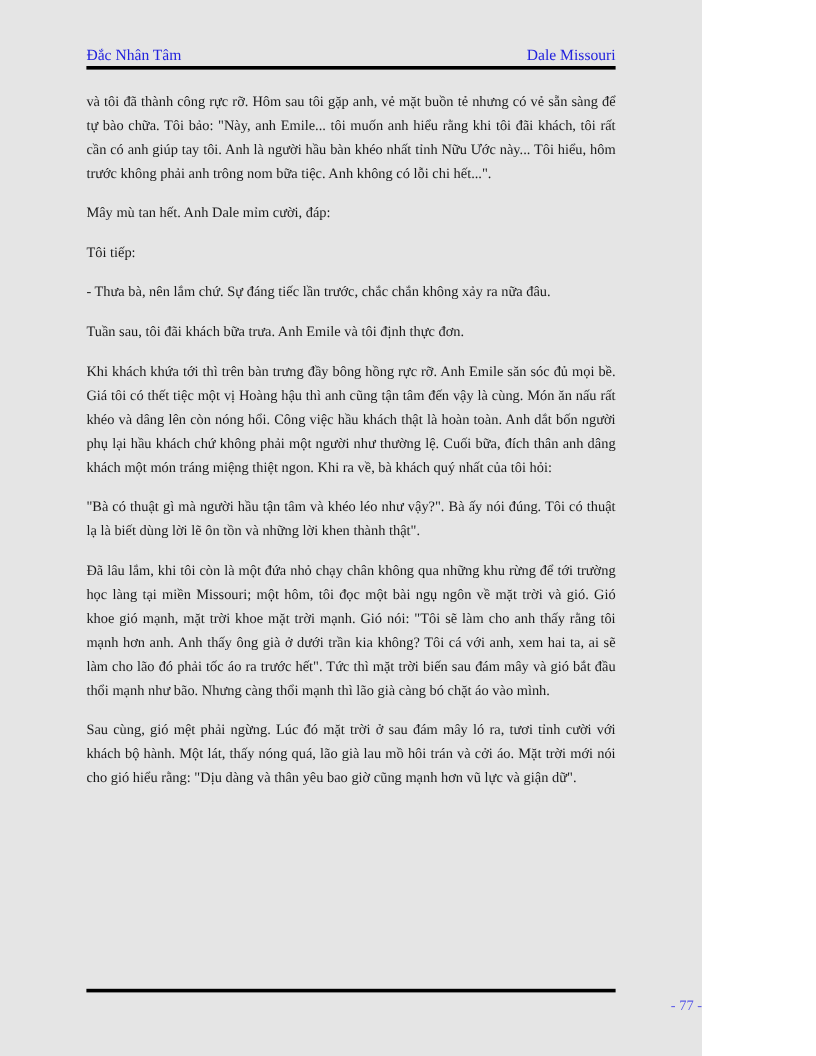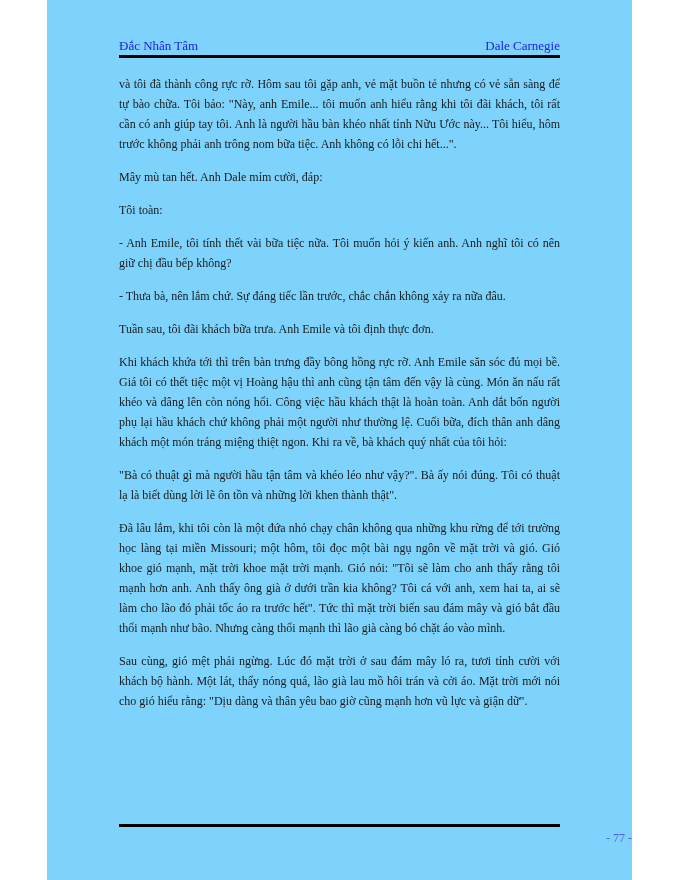--- a/index.html
+++ b/index.html
@@ -4,24 +4,23 @@
 <style>
   html, body {
     margin: 0;
     padding: 0;
     background: #ffffff;
   }
   .page {
     position: relative;
     width: 585px;
     height: 880px;
-    background: #7dd3fc;
+    background: #e5e5e5;
     overflow: hidden;
     font-family: "Liberation Serif", serif;
-    margin-left: 47px;
   }
   .header {
     position: absolute;
     top: 38px;
     left: 72px;
     right: 72px;
     display: flex;
     justify-content: space-between;
     align-items: baseline;
     font-size: 13px;
@@ -67,30 +66,29 @@
     color: #5a5ae8;
   }
 </style>
 </head>
 <body>
 
 <div class="page">
 
   <div class="header">
     <span>Đắc Nhân Tâm</span>
-    <span>Dale Carnegie</span>
+    <span>Dale Missouri</span>
   </div>
 
   <div class="header-rule"></div>
 
   <div class="content">
     <p>và tôi đã thành công rực rỡ. Hôm sau tôi gặp anh, vẻ mặt buồn tẻ nhưng có vẻ sẵn sàng để tự bào chữa. Tôi bảo: "Này, anh Emile... tôi muốn anh hiểu rằng khi tôi đãi khách, tôi rất cần có anh giúp tay tôi. Anh là người hầu bàn khéo nhất tỉnh Nữu Ước này... Tôi hiểu, hôm trước không phải anh trông nom bữa tiệc. Anh không có lỗi chi hết...".</p>
     <p>Mây mù tan hết. Anh Dale mỉm cười, đáp:</p>
-    <p>Tôi toàn:</p>
-    <p>- Anh Emile, tôi tính thết vài bữa tiệc nữa. Tôi muốn hỏi ý kiến anh. Anh nghĩ tôi có nên giữ chị đầu bếp không?</p>
+    <p>Tôi tiếp:</p>
     <p>- Thưa bà, nên lắm chứ. Sự đáng tiếc lần trước, chắc chắn không xảy ra nữa đâu.</p>
     <p>Tuần sau, tôi đãi khách bữa trưa. Anh Emile và tôi định thực đơn.</p>
     <p>Khi khách khứa tới thì trên bàn trưng đầy bông hồng rực rỡ. Anh Emile săn sóc đủ mọi bề. Giá tôi có thết tiệc một vị Hoàng hậu thì anh cũng tận tâm đến vậy là cùng. Món ăn nấu rất khéo và dâng lên còn nóng hổi. Công việc hầu khách thật là hoàn toàn. Anh dắt bốn người phụ lại hầu khách chứ không phải một người như thường lệ. Cuối bữa, đích thân anh dâng khách một món tráng miệng thiệt ngon. Khi ra về, bà khách quý nhất của tôi hỏi:</p>
     <p>"Bà có thuật gì mà người hầu tận tâm và khéo léo như vậy?". Bà ấy nói đúng. Tôi có thuật lạ là biết dùng lời lẽ ôn tồn và những lời khen thành thật".</p>
     <p>Đã lâu lắm, khi tôi còn là một đứa nhỏ chạy chân không qua những khu rừng để tới trường học làng tại miền Missouri; một hôm, tôi đọc một bài ngụ ngôn về mặt trời và gió. Gió khoe gió mạnh, mặt trời khoe mặt trời mạnh. Gió nói: "Tôi sẽ làm cho anh thấy rằng tôi mạnh hơn anh. Anh thấy ông già ở dưới trần kia không? Tôi cá với anh, xem hai ta, ai sẽ làm cho lão đó phải tốc áo ra trước hết". Tức thì mặt trời biến sau đám mây và gió bắt đầu thổi mạnh như bão. Nhưng càng thổi mạnh thì lão già càng bó chặt áo vào mình.</p>
     <p>Sau cùng, gió mệt phải ngừng. Lúc đó mặt trời ở sau đám mây ló ra, tươi tỉnh cười với khách bộ hành. Một lát, thấy nóng quá, lão già lau mồ hôi trán và cởi áo. Mặt trời mới nói cho gió hiểu rằng: "Dịu dàng và thân yêu bao giờ cũng mạnh hơn vũ lực và giận dữ".</p>
   </div>
 
   <div class="footer-rule"></div>
 

